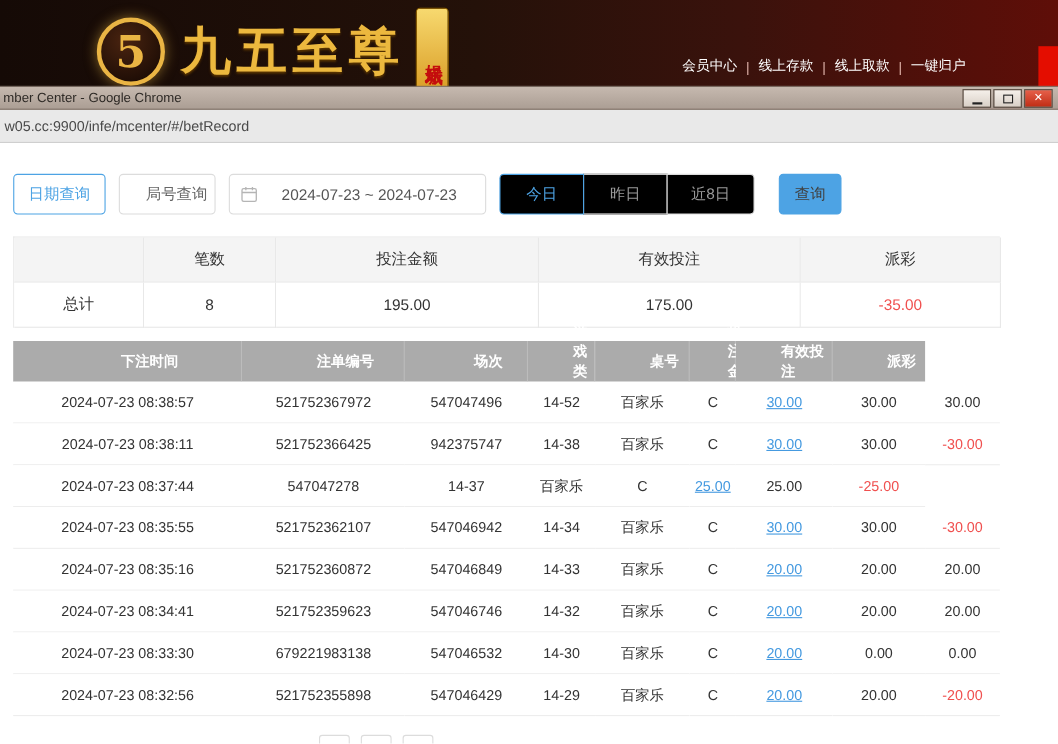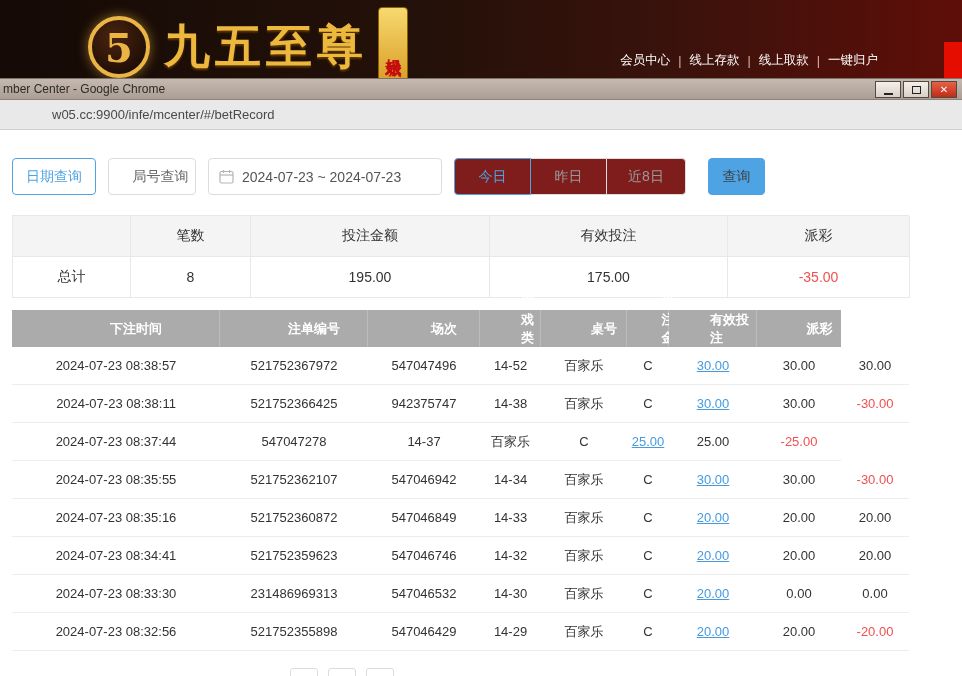--- a/index.html
+++ b/index.html
@@ -36,39 +36,39 @@
   .win-buttons { position:absolute; right:5px; top:2px; display:flex; gap:2px; }
   .win-btn { width:26px; height:17px; border:1px solid #55493f; background:linear-gradient(#f5f0ea,#d9d0c7);
     display:flex; align-items:center; justify-content:center; cursor:pointer; }
   .glyph-min { width:9px; height:2px; background:#222; margin-top:8px; }
   .glyph-max { width:9px; height:8px; border:1px solid #222; }
   .win-btn.close { background:linear-gradient(#e6604a,#c02d15); }
   .glyph-close { color:#fff; font-size:10px; line-height:1; }
 
   
   .url-bar { position:absolute; top:100px; left:0; width:962px; height:30px; z-index:3;
-    background:#e9e9e9; border-bottom:1px solid #cfcfcf; display:flex; align-items:center; cursor:text;padding-left:48px; }
+    background:#e9e9e9; border-bottom:1px solid #cfcfcf; display:flex; align-items:center; cursor:text; }
   .url-text { margin-left:4px; font-size:13px; color:#4a4a4a; }
 
   
   .content { position:absolute; top:130px; left:0; width:962px; height:546px; background:#fff; z-index:2; }
 
   .fbtn { position:absolute; top:28px; height:37px; background:#fff; border:1px solid #dcdcdc;
     border-radius:4px; font-size:14px; color:#666; cursor:pointer;
     font-family:"Liberation Sans","DejaVu Sans",sans-serif; }
   .fbtn.blue { border-color:var(--accent-blue,#4da3e4); color:var(--accent-blue,#4da3e4); }
   .btn-date-query { left:12px; width:84px; }
   .btn-round-query { left:108px; width:88px;padding-left:17px; }
 
   .date-input { position:absolute; left:208px; top:28px; width:234px; height:37px;
     border:1px solid #dcdcdc; border-radius:4px; display:flex; align-items:center;
-    padding:0 10px; gap:8px; color:#555; font-size:14px; cursor:text; background:#fff; }
+    padding:0 10px; gap:22px; color:#555; font-size:14px; cursor:text; background:#fff; }
 
   .seg-group { position:absolute; left:454px; top:28px; display:flex; }
-  .seg-btn { width:77px; height:37px; background:#7f1d1d; border:1px solid #dcdcdc; color:#999;
+  .seg-btn { width:77px; height:37px; background:#000000; border:1px solid #dcdcdc; color:#999;
     font-size:14px; cursor:pointer; margin-left:-1px; position:relative;
     font-family:"Liberation Sans","DejaVu Sans",sans-serif; }
   .seg-btn:first-child { margin-left:0; border-radius:4px 0 0 4px; }
   .seg-btn:last-child { width:80px; border-radius:0 4px 4px 0; }
   .seg-btn.active { border-color:var(--accent-blue,#4da3e4); color:var(--accent-blue,#4da3e4); z-index:1; }
 
   .btn-search { position:absolute; left:708px; top:28px; width:57px; height:37px;
     background:var(--accent-blue,#4da3e4); border:1px solid var(--accent-blue,#4da3e4);
     border-radius:4px; color:#404040; font-size:14px; cursor:pointer;
     font-family:"Liberation Sans","DejaVu Sans",sans-serif; }
@@ -248,21 +248,21 @@
             <div class="mt-cell">547046746</div>
             <div class="mt-cell">14-32</div>
             <div class="mt-cell">百家乐</div>
             <div class="mt-cell">C</div>
             <div class="mt-cell amount-link">20.00</div>
             <div class="mt-cell">20.00</div>
             <div class="mt-cell">20.00</div>
           </div>
           <div class="mt-row">
             <div class="mt-cell">2024-07-23 08:33:30</div>
-            <div class="mt-cell">231486969313</div>
+            <div class="mt-cell">679221983138</div>
             <div class="mt-cell">547046532</div>
             <div class="mt-cell">14-30</div>
             <div class="mt-cell">百家乐</div>
             <div class="mt-cell">C</div>
             <div class="mt-cell amount-link">20.00</div>
             <div class="mt-cell">0.00</div>
             <div class="mt-cell">0.00</div>
           </div>
           <div class="mt-row">
             <div class="mt-cell">2024-07-23 08:32:56</div>

